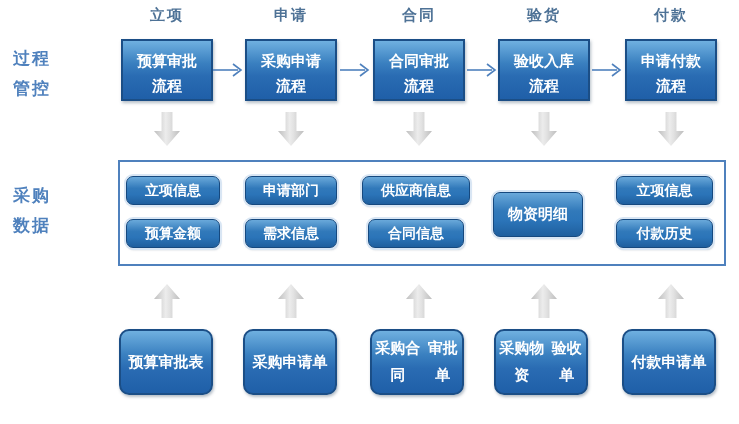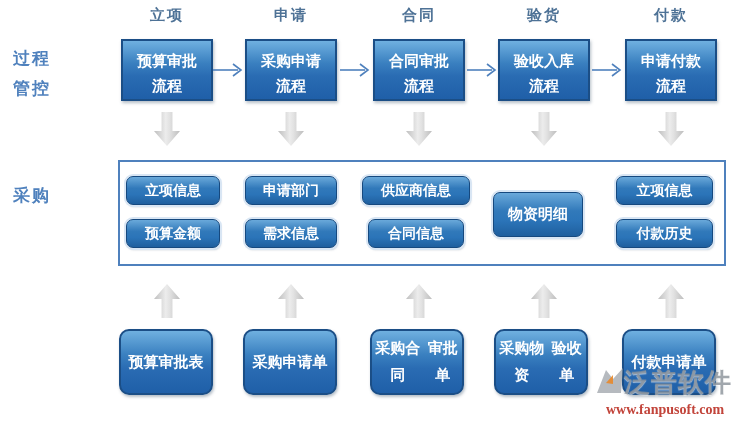--- a/index.html
+++ b/index.html
@@ -92,20 +92,21 @@
   <div class="col-header c3">合同</div>
   <div class="col-header c4">验货</div>
   <div class="col-header c5">付款</div>
 
   <div class="row-label rl1">
     <div>过程</div>
     <div>管控</div>
   </div>
   <div class="row-label rl2">
     <div>采购</div>
+    <div>数据</div>
   </div>
 
   <div class="proc-box c1">
     <div>预算审批</div>
     <div>流程</div>
   </div>
   <div class="proc-box c2">
     <div>采购申请</div>
     <div>流程</div>
   </div>
@@ -185,26 +186,14 @@
   </div>
   <div class="form-box f4">
     <div>采购物资</div>
     <div>验收单</div>
   </div>
   <div class="form-box f5">
     <div>付款</div>
     <div>申请单</div>
   </div>
 
-  <div class="watermark">
-    <div class="wm-row">
-      <span>
-        <svg width="28" height="30" viewBox="0 0 28 30">
-          <polygon points="1,26 10,3 17,12 27,1 25,26" fill="#9aa0a6" opacity="0.72"></polygon>
-          <polygon points="10,16 17,8 17,17" fill="#e8882a" opacity="0.9"></polygon>
-        </svg>
-      </span>
-      <span class="wm-text">泛普软件</span>
-    </div>
-    <div class="wm-url">www.fanpusoft.com</div>
-  </div>
 
 </div>
 
 </body></html>

